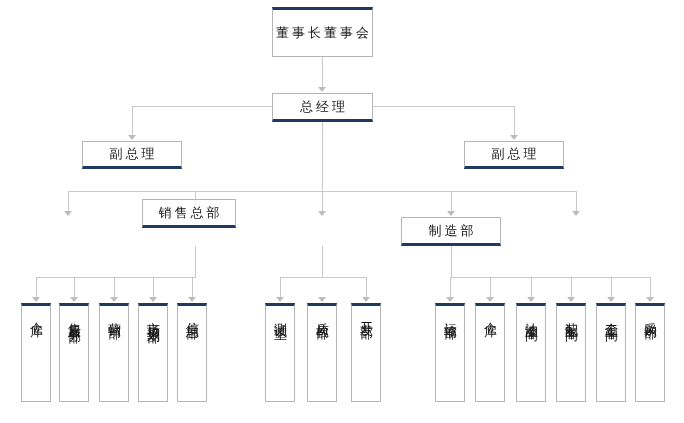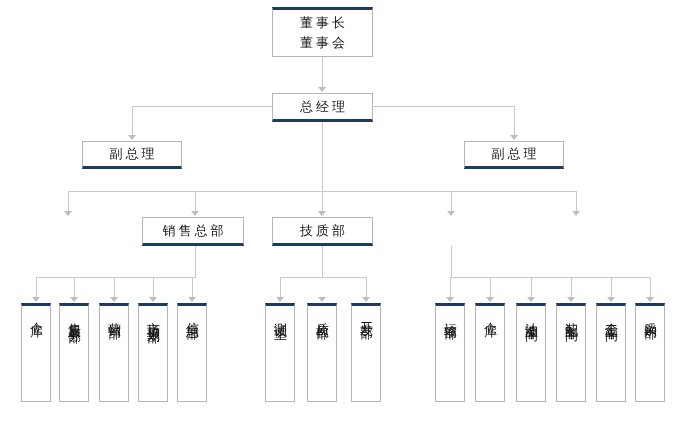--- a/index.html
+++ b/index.html
@@ -9,21 +9,21 @@
     --accent:#1E3A5F;--line:#C9C9C9;--border:#B5B5B5;--arrow:#BDBDBD;
   }
   .box{
     position:absolute;box-sizing:border-box;background:#fff;
     border:1px solid var(--border);
     display:flex;align-items:center;justify-content:center;
     font-size:13px;color:#151515;letter-spacing:3px;padding-left:3px;
   }
   .accent-top{border-top:3px solid var(--accent);}
   .accent-bottom{border-bottom:3px solid var(--accent);justify-content:center;}
-  .two-line{flex-direction:column;line-height:20px;}
+  .two-line{flex-direction:row;line-height:20px;}
   .vbox{align-items:flex-start;padding-left:0;letter-spacing:0;}
   .vtext{
     writing-mode:vertical-rl;text-orientation:upright;
     letter-spacing:2px;margin-top:6px;font-size:13px;color:#151515;
   }
   .v{position:absolute;width:1px;background:var(--line);}
   .h{position:absolute;height:1px;background:var(--line);}
   .arrow{
     position:absolute;width:0;height:0;
     border-left:4px solid transparent;border-right:4px solid transparent;
@@ -99,25 +99,25 @@
     <span>总经理</span>
   </div>
 
   <div class="box accent-bottom" style="left:82px;top:141px;width:100px;height:28px;">
     <span>副总理</span>
   </div>
   <div class="box accent-bottom" style="left:464px;top:141px;width:100px;height:28px;">
     <span>副总理</span>
   </div>
 
-  <div class="box accent-bottom" style="left:142px;top:217px;width:102px;height:29px;">
+  <div class="box accent-bottom" style="left:142px;top:199px;width:94px;height:29px;">
     <span>销售总部</span>
   </div>
-  <div class="box accent-bottom" style="left:272px;top:217px;width:101px;height:29px;">
-    <span>技质部</span>
+  <div class="box accent-bottom" style="left:401px;top:217px;width:100px;height:29px;">
+    <span>制造部</span>
   </div>
 
   <div class="box vbox accent-top" style="left:21px;top:303px;width:30px;height:99px;">
     <span class="vtext">仓库</span>
   </div>
   <div class="box vbox accent-top" style="left:59px;top:303px;width:30px;height:99px;">
     <span class="vtext">售后服务部</span>
   </div>
   <div class="box vbox accent-top" style="left:99px;top:303px;width:30px;height:99px;">
     <span class="vtext">营销部</span>

